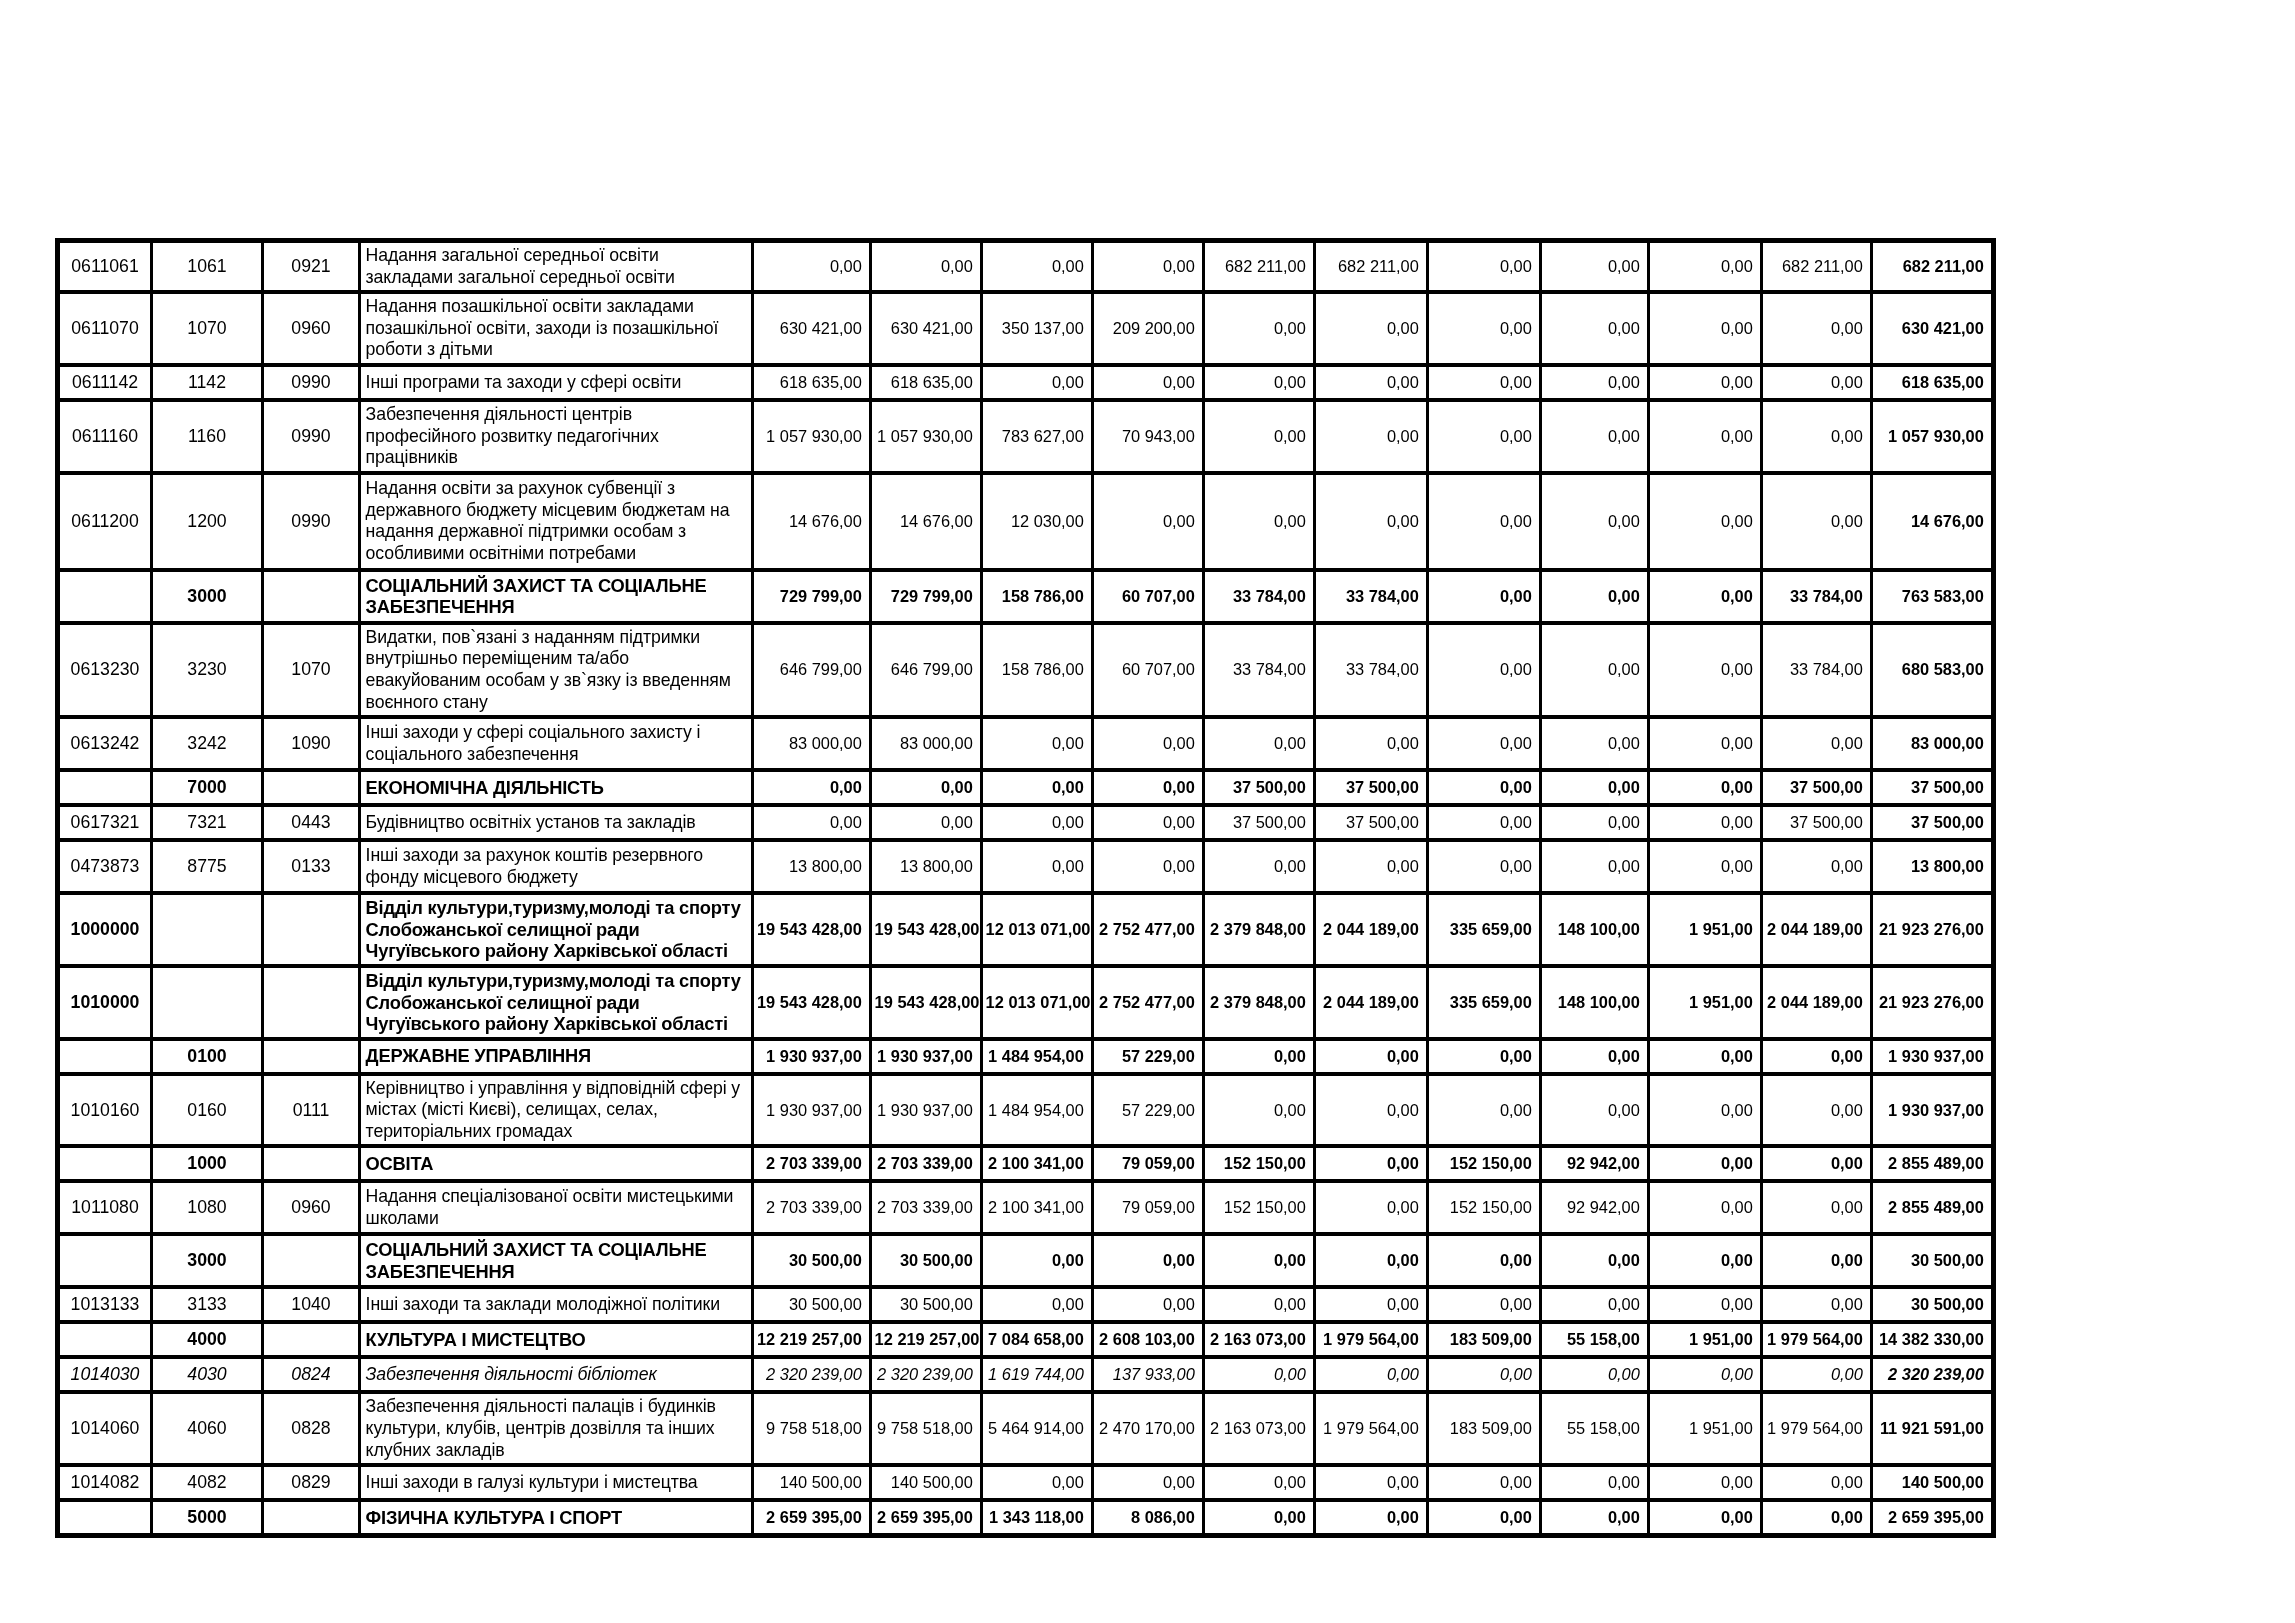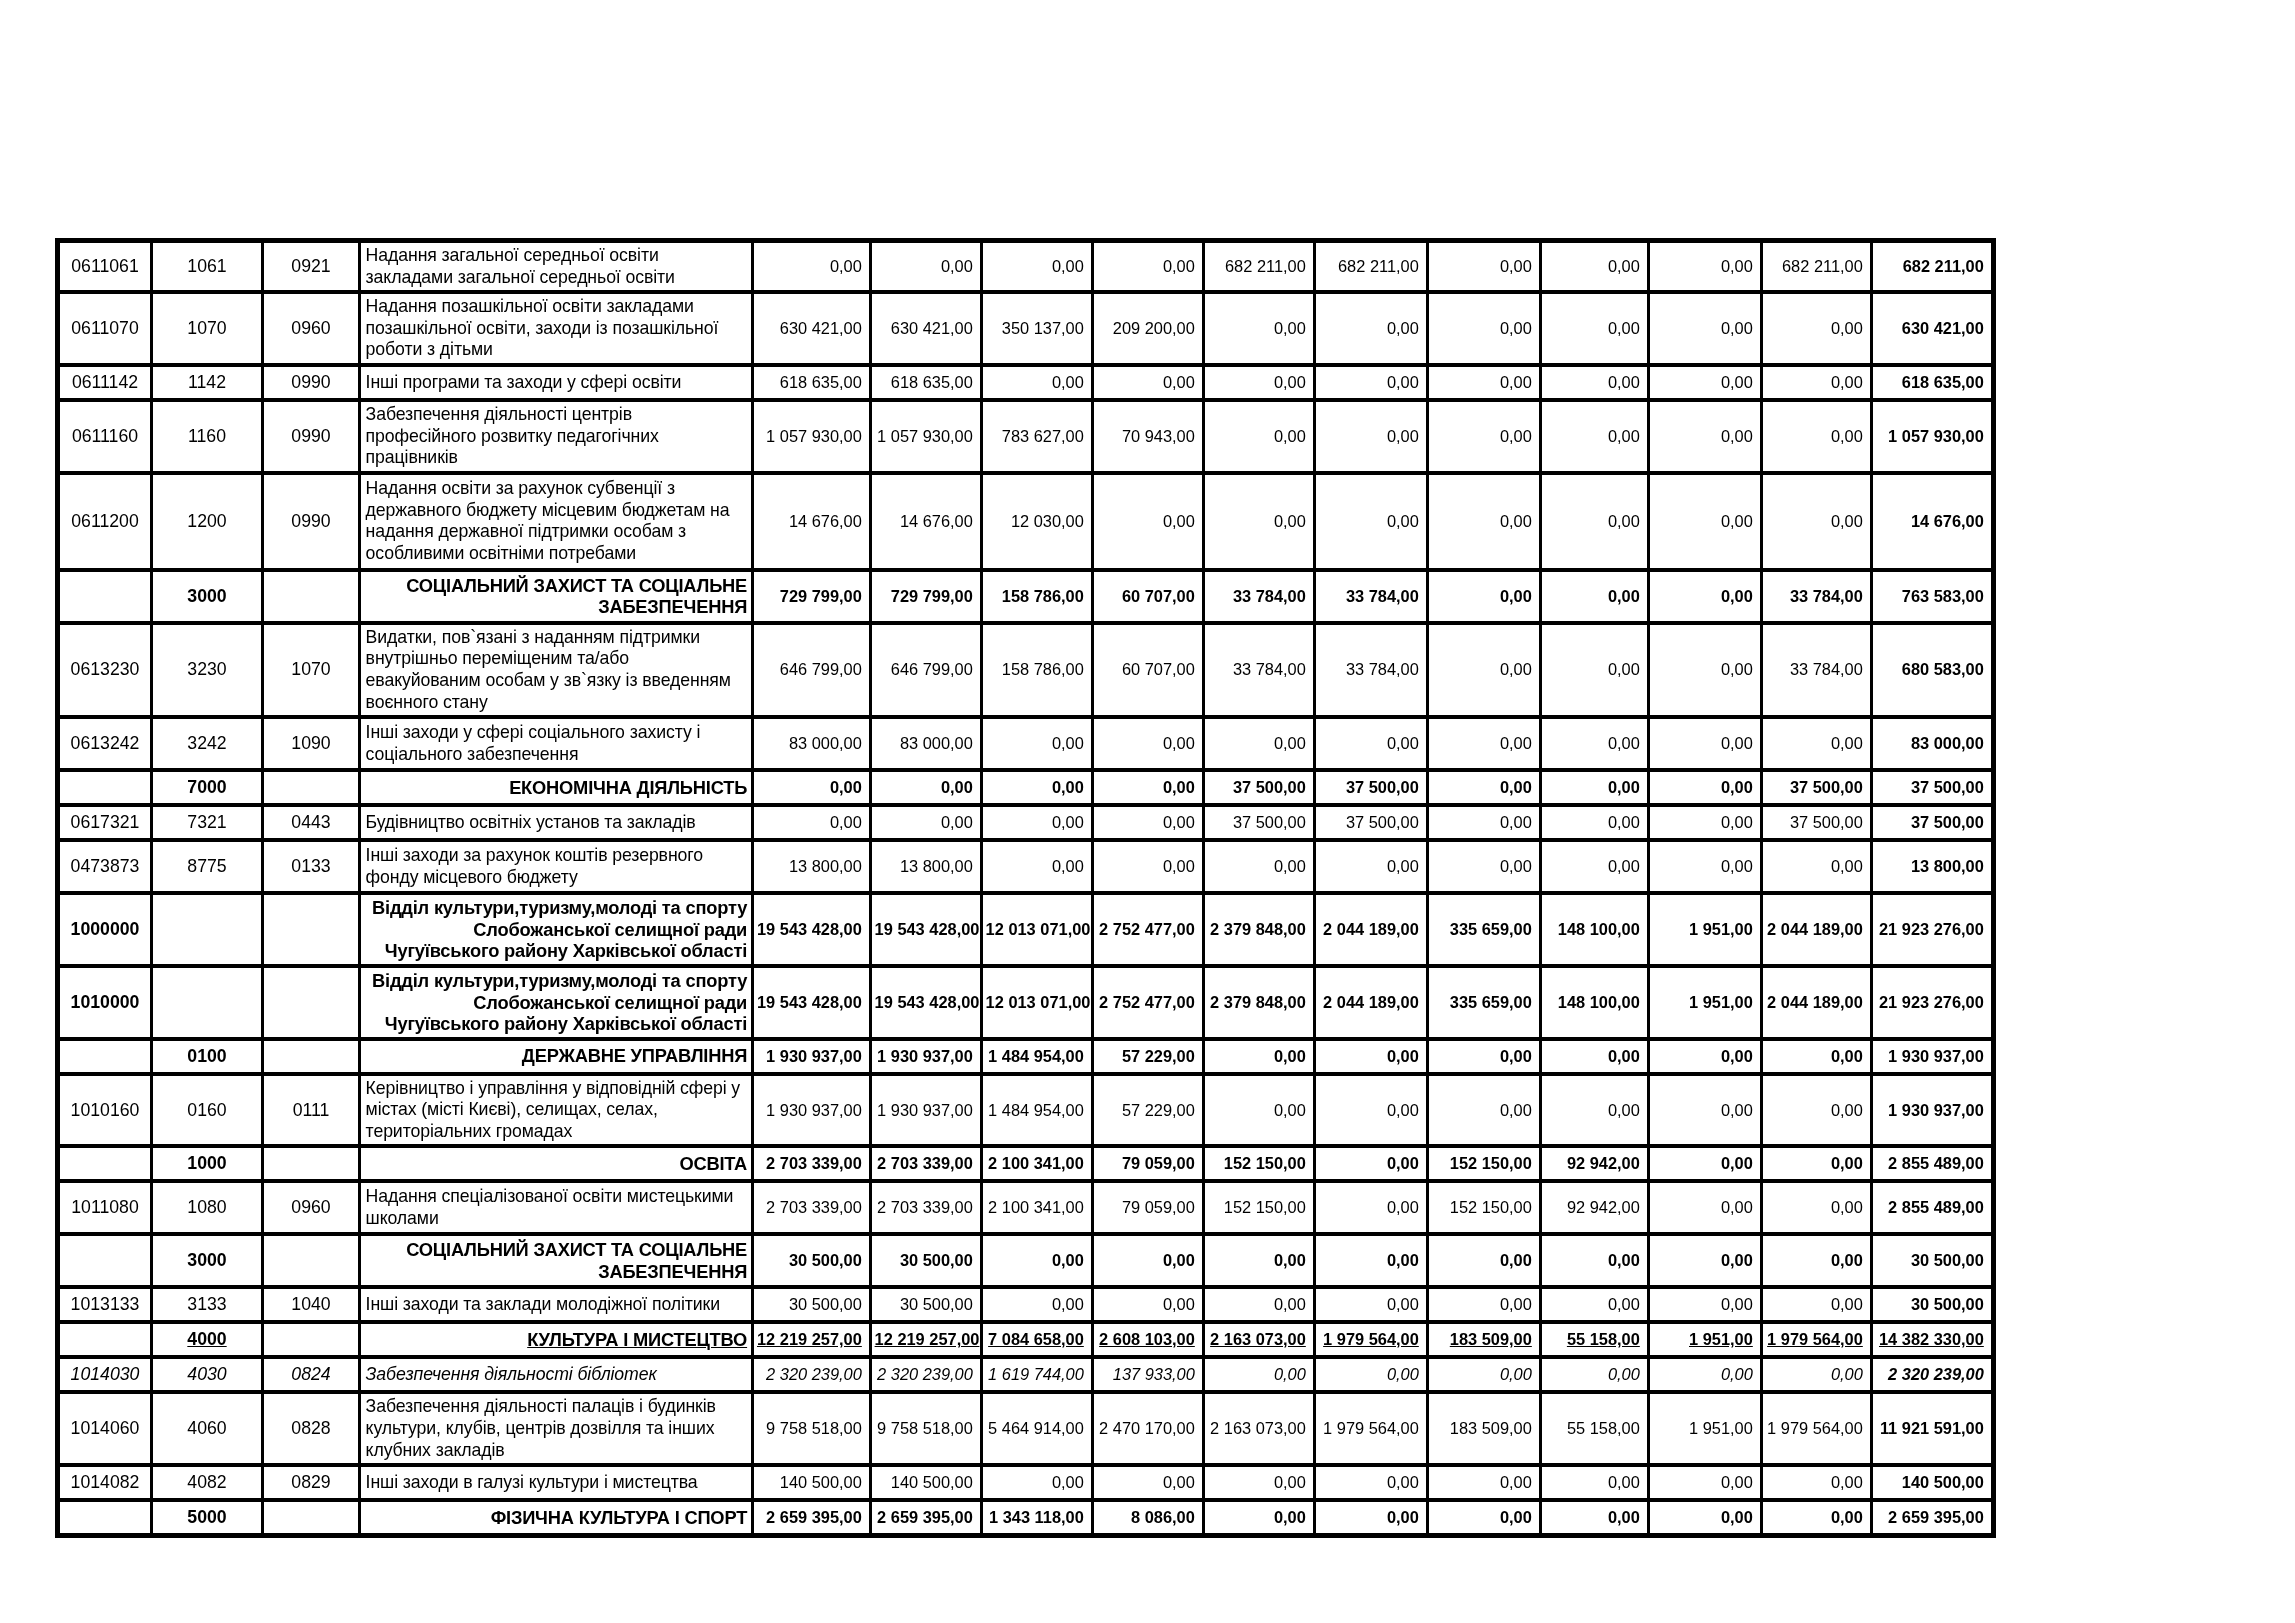--- a/index.html
+++ b/index.html
@@ -53,21 +53,20 @@
   }
   td.total {
     font-weight: bold;
   }
   tr.section td {
     font-weight: bold;
   }
   tr.section td.name {
     font-size: 18.3px;
     letter-spacing: -0.2px;
-    text-align: right;
   }
 </style>
 </head>
 <body>
 
 <div class="sheet">
   <table class="budget">
     <colgroup id="budget-cols">
         <col style="width: 94px;">
         <col style="width: 111px;">
@@ -402,21 +401,21 @@
           <td class="num">0,00</td>
           <td class="num">0,00</td>
           <td class="num">0,00</td>
           <td class="num">0,00</td>
           <td class="num">0,00</td>
           <td class="num">0,00</td>
           <td class="num">0,00</td>
           <td class="num">0,00</td>
           <td class="num total">30 500,00</td>
         </tr>
-        <tr class="section" style="height: 35px; text-decoration: underline;">
+        <tr class="section" style="height: 35px;">
           <td class="code"></td>
           <td class="code">4000</td>
           <td class="code"></td>
           <td class="name">КУЛЬТУРА І МИСТЕЦТВО</td>
           <td class="num">12 219 257,00</td>
           <td class="num">12 219 257,00</td>
           <td class="num">7 084 658,00</td>
           <td class="num">2 608 103,00</td>
           <td class="num">2 163 073,00</td>
           <td class="num">1 979 564,00</td>

